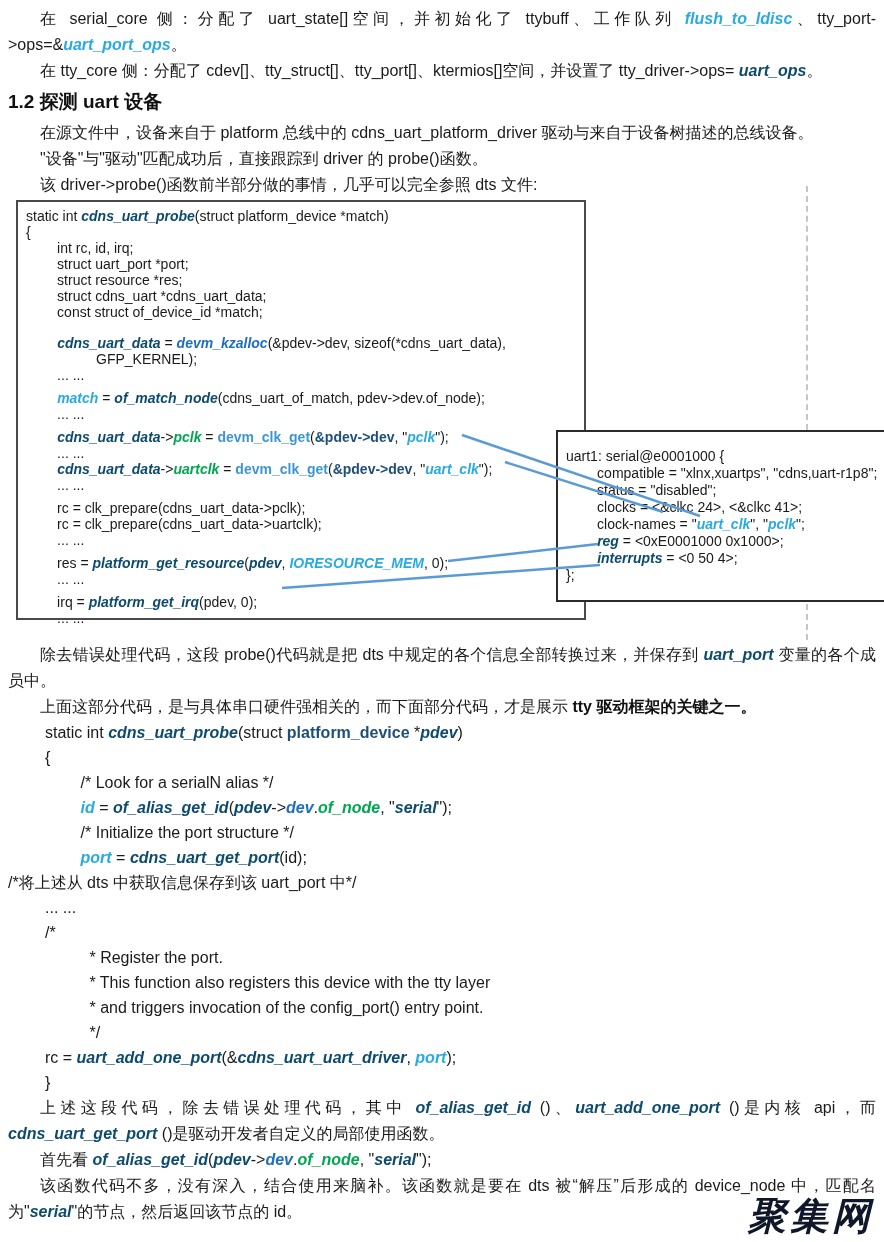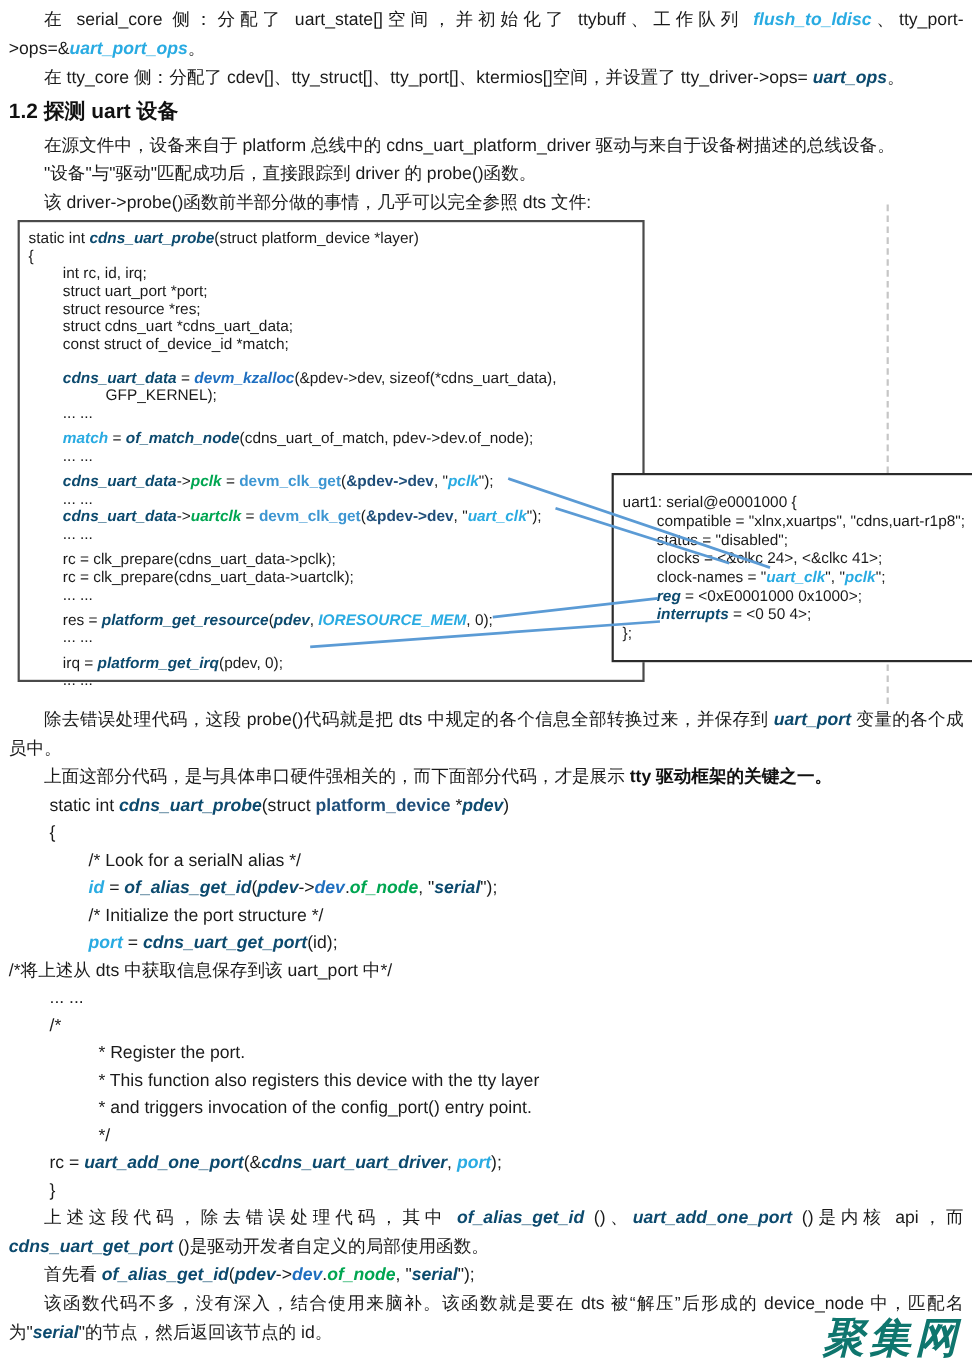--- a/index.html
+++ b/index.html
@@ -38,21 +38,21 @@
   .dashed-v{position:absolute;width:0;border-left:2px dashed #c6c6c6;}
   .connectors{position:absolute;left:0;top:0;width:884px;height:440px;pointer-events:none;z-index:3;}
   
   .midcode{margin:0 8px 0 45px;}
   .midcode .cl{white-space:pre;font-size:16px;line-height:25px;}
   .midcode .cl.outdent{margin-left:-37px;}
   
   .footer{position:absolute;left:0;bottom:2px;width:884px;text-align:center;
     font-size:15px;font-weight:600;color:#222;}
   .watermark{position:absolute;right:10px;bottom:0px;font-size:38px;font-weight:900;
-    letter-spacing:4px;color:#0f766e;font-style:italic;z-index:4;}
+    letter-spacing:4px;color:#0f172a;font-style:italic;z-index:4;}
 </style>
 </head>
 <body>
 
 <div class="page">
 
   <div style="height:6px"></div>
 
   <p class="para indent"><span class="seg-k">在 serial_core 侧：分配了 uart_state[]空间，并初始化了 ttybuff、工作队列 </span><span class="seg-cy">flush_to_ldisc</span><span class="seg-k">、tty_port-&gt;ops=&amp;</span><span class="seg-cy">uart_port_ops</span><span class="seg-k">。</span></p>
   <p class="para indent"><span class="seg-k">在 tty_core 侧：分配了 cdev[]、tty_struct[]、tty_port[]、ktermios[]空间，并设置了 tty_driver-&gt;ops= </span><span class="seg-r">uart_ops</span><span class="seg-k">。</span></p>
@@ -61,21 +61,21 @@
 
   <p class="para indent"><span class="seg-k">在源文件中，设备来自于 platform 总线中的 cdns_uart_platform_driver 驱动与来自于设备树描述的总线设备。</span></p>
   <p class="para indent"><span class="seg-k">"设备"与"驱动"匹配成功后，直接跟踪到 driver 的 probe()函数。</span></p>
   <p class="para indent"><span class="seg-k">该 driver-&gt;probe()函数前半部分做的事情，几乎可以完全参照 dts 文件:</span></p>
 
   <div class="figure">
     <div class="dashed-v" style="left:806px;top:-14px;height:244px;"></div>
     <div class="dashed-v" style="left:806px;top:404px;height:36px;"></div>
 
     <div class="code-box">
-        <div class="cl"><span class="seg-k">static int </span><span class="seg-r">cdns_uart_probe</span><span class="seg-k">(struct platform_device *layer)</span></div>
+        <div class="cl"><span class="seg-k">static int </span><span class="seg-r">cdns_uart_probe</span><span class="seg-k">(struct platform_device *match)</span></div>
         <div class="cl"><span class="seg-k">{</span></div>
         <div class="cl"><span class="seg-k">        int rc, id, irq;</span></div>
         <div class="cl"><span class="seg-k">        struct uart_port *port;</span></div>
         <div class="cl"><span class="seg-k">        struct resource *res;</span></div>
         <div class="cl"><span class="seg-k">        struct cdns_uart *cdns_uart_data;</span></div>
         <div class="cl"><span class="seg-k">        const struct of_device_id *match;</span></div>
         <div class="cl full"></div>
         <div class="cl"><span class="seg-k">        </span><span class="seg-r">cdns_uart_data</span><span class="seg-k"> = </span><span class="seg-b">devm_kzalloc</span><span class="seg-k">(&amp;pdev-&gt;dev, sizeof(*cdns_uart_data),</span></div>
         <div class="cl"><span class="seg-k">                  GFP_KERNEL);</span></div>
         <div class="cl"><span class="seg-k">        ... ...</span></div>

